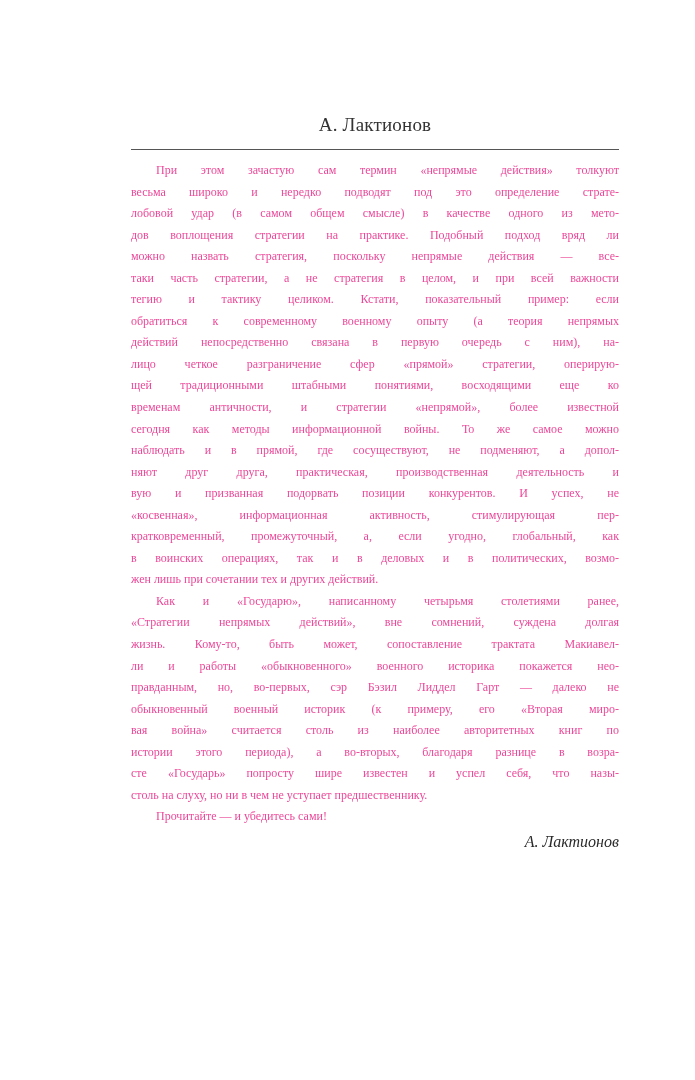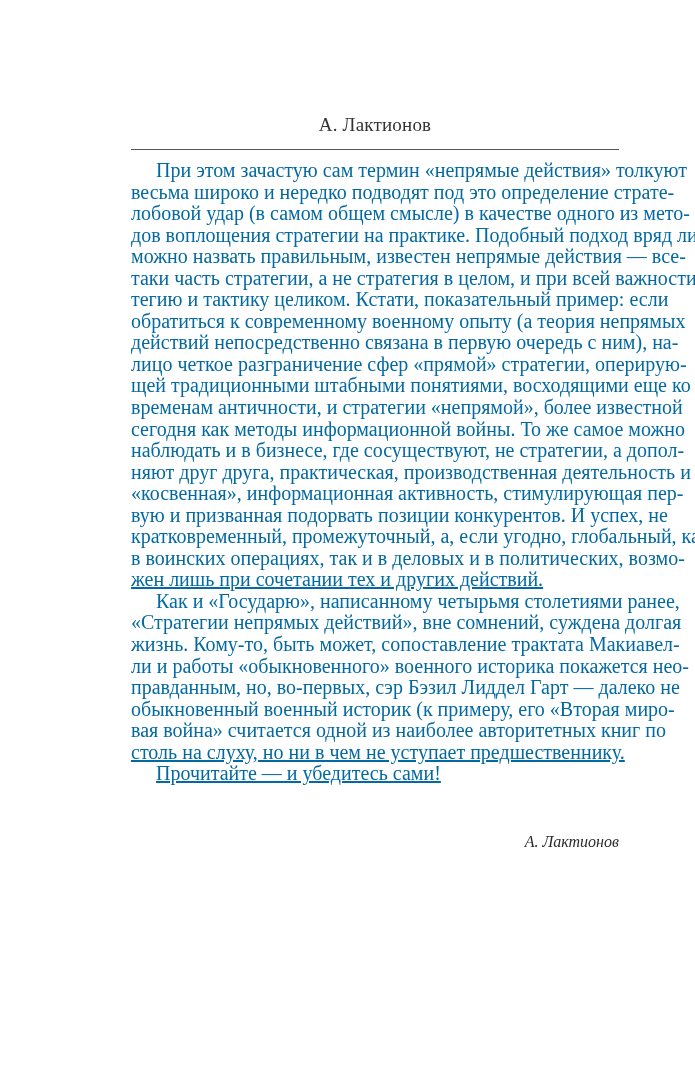--- a/index.html
+++ b/index.html
@@ -41,34 +41,33 @@
       background: #555;
     }
     .body-text {
       position: absolute;
       top: 160px;
       left: 0;
       width: 488px;
     }
     .line {
       display: block;
-      font-size: 20px;
+      font-size: 12px;
       line-height: 21.55px;
       height: 21.55px;
       white-space: nowrap;
       text-align: justify;
       text-align-last: justify;
-      color: #0369a1;
+      color: #ec4899;
     }
     .line.indent {
       padding-left: 25px;
     }
     .line.last {
       text-align-last: left;
-      text-decoration: underline;
     }
     .signature {
       position: absolute;
       top: 831px;
       right: 0;
       font-size: 16px;
       font-style: italic;
       color: #2b2b2b;
       line-height: 22px;
     }
@@ -80,46 +79,48 @@
   <div class="running-head">А. Лактионов</div>
   <div class="head-rule"></div>
 
   <div class="body-text">
 
     <div>
       <span class="line indent">При этом зачастую сам термин «непрямые действия» толкуют</span>
       <span class="line">весьма широко и нередко подводят под это определение страте-</span>
       <span class="line">лобовой удар (в самом общем смысле) в качестве одного из мето-</span>
       <span class="line">дов воплощения стратегии на практике. Подобный подход вряд ли</span>
-      <span class="line">можно назвать правильным, известен непрямые действия — все-</span>
+      <span class="line">можно назвать стратегия, поскольку непрямые действия — все-</span>
       <span class="line">таки часть стратегии, а не стратегия в целом, и при всей важности</span>
       <span class="line">тегию и тактику целиком. Кстати, показательный пример: если</span>
       <span class="line">обратиться к современному военному опыту (а теория непрямых</span>
       <span class="line">действий непосредственно связана в первую очередь с ним), на-</span>
       <span class="line">лицо четкое разграничение сфер «прямой» стратегии, оперирую-</span>
       <span class="line">щей традиционными штабными понятиями, восходящими еще ко</span>
       <span class="line">временам античности, и стратегии «непрямой», более известной</span>
       <span class="line">сегодня как методы информационной войны. То же самое можно</span>
-      <span class="line">наблюдать и в бизнесе, где сосуществуют, не стратегии, а допол-</span>
+      <span class="line">наблюдать и в прямой, где сосуществуют, не подменяют, а допол-</span>
       <span class="line">няют друг друга, практическая, производственная деятельность и</span>
+      <span class="line">вую и призванная подорвать позиции конкурентов. И успех, не</span>
       <span class="line">«косвенная», информационная активность, стимулирующая пер-</span>
-      <span class="line">вую и призванная подорвать позиции конкурентов. И успех, не</span>
       <span class="line">кратковременный, промежуточный, а, если угодно, глобальный, как</span>
       <span class="line">в воинских операциях, так и в деловых и в политических, возмо-</span>
       <span class="line last">жен лишь при сочетании тех и других действий.</span>
     </div>
 
     <div>
       <span class="line indent">Как и «Государю», написанному четырьмя столетиями ранее,</span>
       <span class="line">«Стратегии непрямых действий», вне сомнений, суждена долгая</span>
       <span class="line">жизнь. Кому-то, быть может, сопоставление трактата Макиавел-</span>
       <span class="line">ли и работы «обыкновенного» военного историка покажется нео-</span>
       <span class="line">правданным, но, во-первых, сэр Бэзил Лиддел Гарт — далеко не</span>
       <span class="line">обыкновенный военный историк (к примеру, его «Вторая миро-</span>
-      <span class="line">вая война» считается одной из наиболее авторитетных книг по</span>
+      <span class="line">вая война» считается столь из наиболее авторитетных книг по</span>
+      <span class="line">истории этого периода), а во-вторых, благодаря разнице в возра-</span>
+      <span class="line">сте «Государь» попросту шире известен и успел себя, что назы-</span>
       <span class="line last">столь на слуху, но ни в чем не уступает предшественнику.</span>
     </div>
 
     <div>
       <span class="line indent last">Прочитайте — и убедитесь сами!</span>
     </div>
   </div>
 
   <div class="signature">А. Лактионов</div>
 </div>

